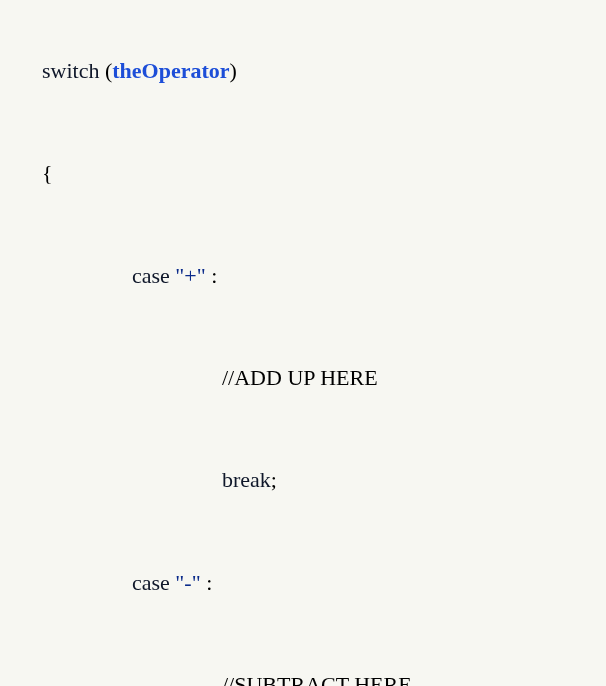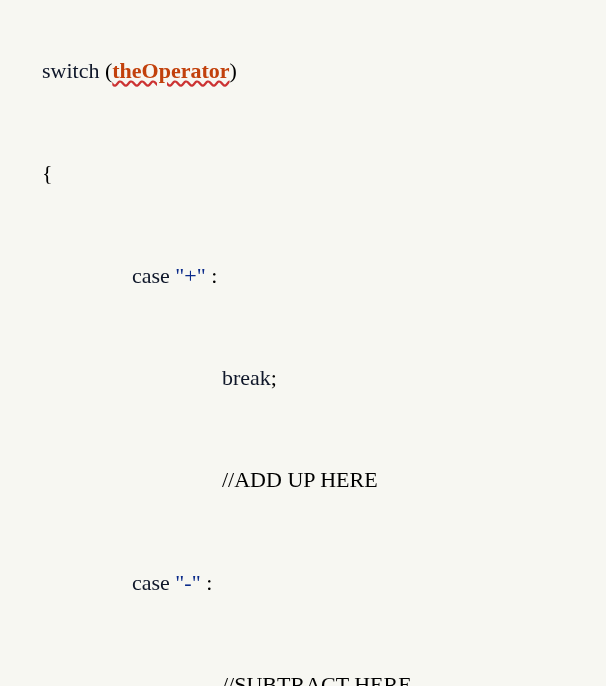--- a/index.html
+++ b/index.html
@@ -9,23 +9,22 @@
       font-family: "Georgia", "Times New Roman", serif;
       font-size: 22px;
       line-height: 1.55;
       color: #000;
       width: 606px;
       height: 686px;
       box-sizing: border-box;
     }
     .kw { color: #0f172a; }
     .ident {
-      color: #c2410c;
+      color: #1d4ed8;
       font-weight: bold;
-      text-decoration: underline;
       text-decoration-style: wavy;
       text-decoration-color: #cc3333;
     }
     .str { color: #0a2a8a; }
     .punct { color: #000; }
     .indent0 { padding-left: 0; }
     .indent1 { padding-left: 90px; }
     .indent2 { padding-left: 180px; }
     .line { white-space: pre; }
   </style>
@@ -39,24 +38,24 @@
   </div>
 
   <div class="line indent0">
     <span class="punct">{</span>
   </div>
 
   <div class="line indent1">
     <span class="kw">case</span><span> </span><span class="str">"+"</span><span class="punct"> :</span>
   </div>
   <div class="line indent2">
-    <span class="kw">break</span><span class="punct">;</span>
+    <span class="punct">//ADD UP HERE</span>
   </div>
   <div class="line indent2">
-    <span class="punct">//ADD UP HERE</span>
+    <span class="kw">break</span><span class="punct">;</span>
   </div>
 
   <div class="line indent1">
     <span class="kw">case</span><span> </span><span class="str">"-"</span><span class="punct"> :</span>
   </div>
   <div class="line indent2">
     <span class="punct">//SUBTRACT HERE</span>
   </div>
 
 </div>

